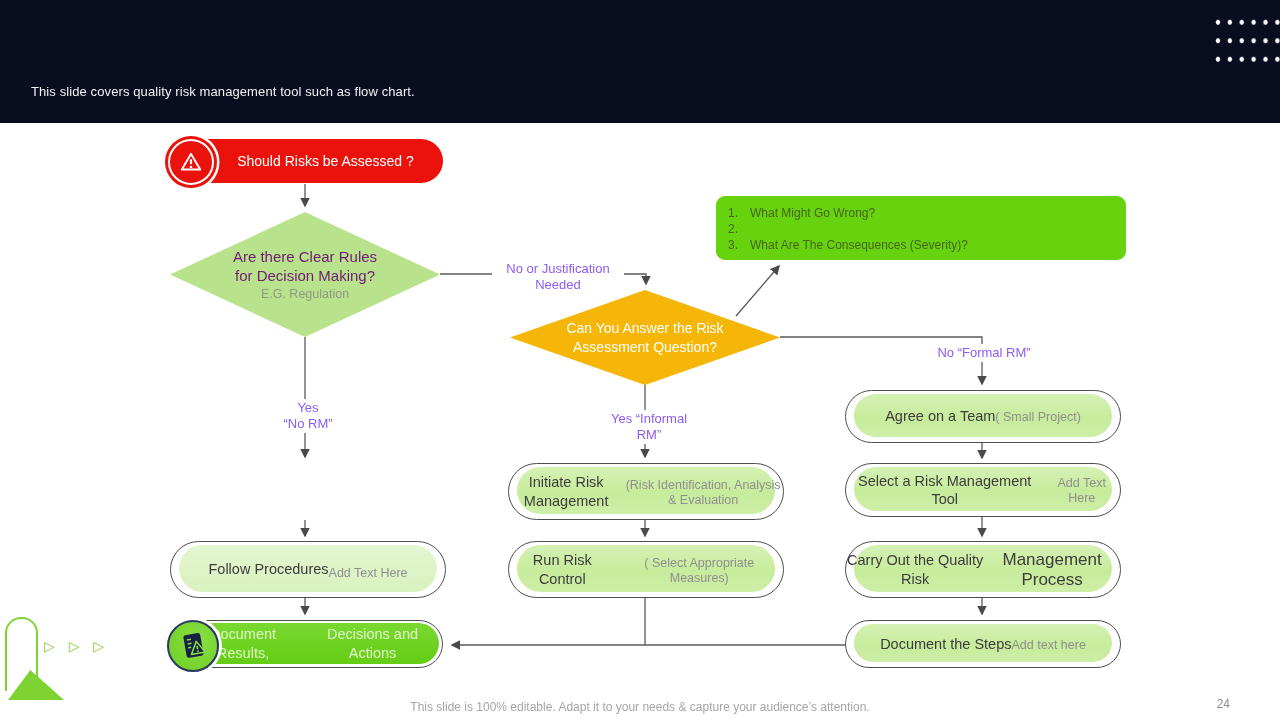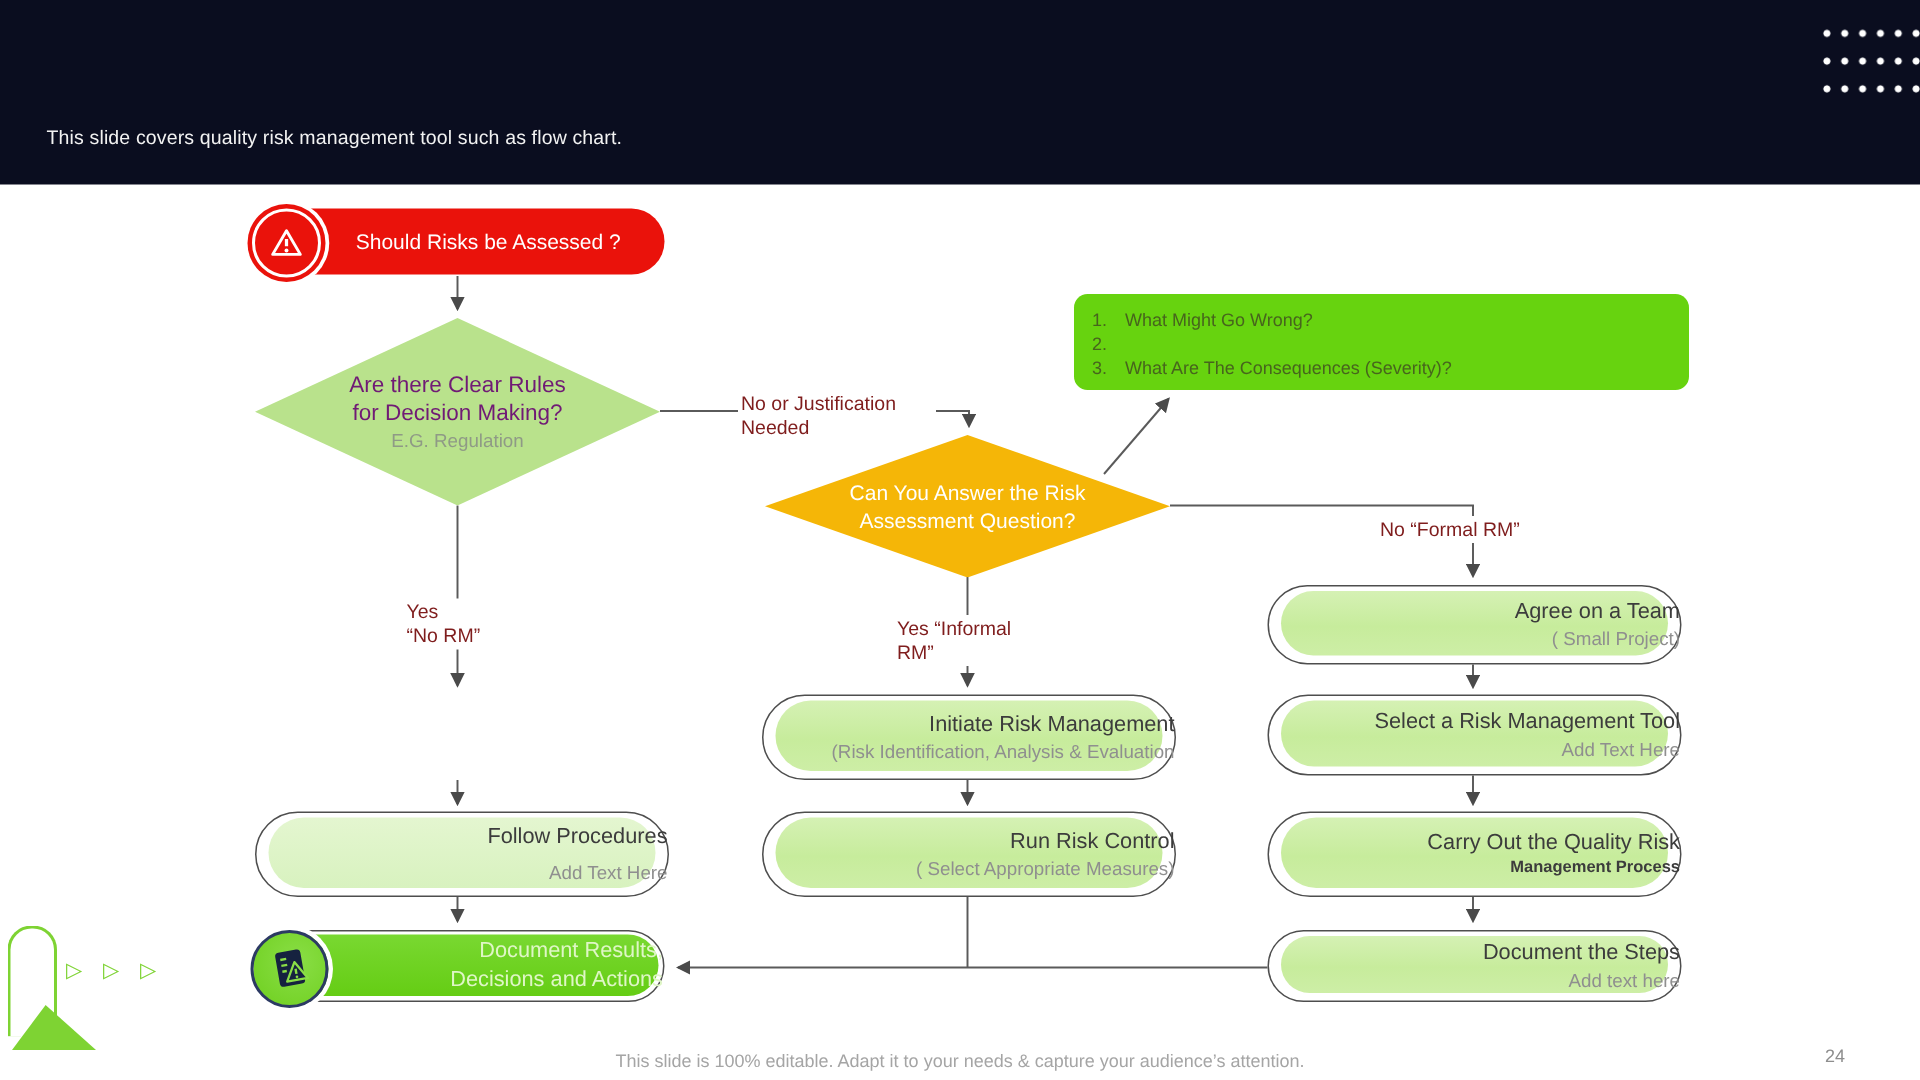--- a/index.html
+++ b/index.html
@@ -32,43 +32,43 @@
   .d2 .dt{font-size:14px;color:#ffffff;line-height:1.35;}
   .qbox{left:716px;top:196px;width:410px;height:64px;background:#67d30f;border-radius:9px;
         padding:9px 0 0 12px;}
   .qrow{display:flex;font-size:12px;line-height:16px;color:#47651d;}
   .qnum{width:22px;flex:none;}
   
   .pill{border:1px solid #4e4e4e;border-radius:40px;}
   .pill .fill{position:absolute;inset:3px 8px 5px 8px;border-radius:40px;
               background:linear-gradient(180deg,#d5f1b4 0%,#c7ec9c 55%,#cdeea6 100%);}
   .pill.lighter .fill{background:linear-gradient(180deg,#e4f6d0 0%,#d8f2bf 100%);}
-  .pill .txt{position:relative;height:100%;display:flex;flex-direction:column;align-items:flex-end;justify-content:center;text-align:center;}
+  .pill .txt{position:relative;height:100%;display:flex;flex-direction:row;align-items:center;justify-content:center;text-align:center;}
   .t1{font-size:14.5px;color:#3c3c3c;line-height:1.25;}
   .t2{font-size:12.5px;color:#8f8f8f;margin-top:2px;line-height:1.2;}
-  .t2.dark{color:#3c3c3c;font-size:11px;margin-top:1px;font-weight:bold;}
+  .t2.dark{color:#3c3c3c;font-size:17px;margin-top:1px;}
   .t2.gap{margin-top:7px;}
   .pill.bright .fill{inset:2px 3px 3px 3px;background:linear-gradient(180deg,#79d831 0%,#65cd14 100%);}
   .pill.bright .t1,.pill.bright .t2{color:#dff6c6;font-size:14.5px;margin-top:0;line-height:1.3;}
   .bx-risk{left:170px;top:463px;width:276px;height:57px;}
   .bx-follow{left:170px;top:541px;width:276px;height:57px;}
   .bx-docres{left:182px;top:620px;width:261px;height:48px;}
   .bx-init{left:508px;top:463px;width:276px;height:57px;}
   .bx-run{left:508px;top:541px;width:276px;height:57px;}
   .bx-agree{left:845px;top:390px;width:276px;height:53px;}
   .bx-select{left:845px;top:463px;width:276px;height:54px;}
   .bx-carry{left:845px;top:541px;width:276px;height:57px;}
   .bx-docsteps{left:845px;top:620px;width:276px;height:48px;}
   .doc-icon{left:167px;top:620px;width:52px;height:52px;border-radius:50%;z-index:4;
             background:radial-gradient(circle at 60% 40%,#8ade46,#6ecf1e);
             border:2px solid #2c3a63;box-shadow:0 0 0 3px #fff;
             display:flex;align-items:center;justify-content:center;}
   
-  .lbl{position:absolute;z-index:3;background:#ffffff;color:#7f1d1d;font-size:13px;line-height:1.22;
-       padding:1px 2px;}
+  .lbl{position:absolute;z-index:3;background:#ffffff;color:#8b5cf6;font-size:13px;line-height:1.22;
+       text-align:center;padding:1px 2px;}
   .lbl-nojust{left:492px;top:260px;width:128px;}
   .lbl-yesnorm{left:269px;top:399px;width:74px;}
   .lbl-yesinf{left:596px;top:410px;width:102px;}
   .lbl-noformal{left:918px;top:344px;width:128px;}
   
   .footer-note{position:absolute;left:0;top:700px;width:1280px;text-align:center;
                color:#a5a5a5;font-size:12px;}
   .page-num{position:absolute;right:50px;top:697px;color:#8e8e8e;font-size:12px;}
   
   .arch{position:absolute;left:5px;top:617px;width:29px;height:72px;border:2px solid #7ed333;

